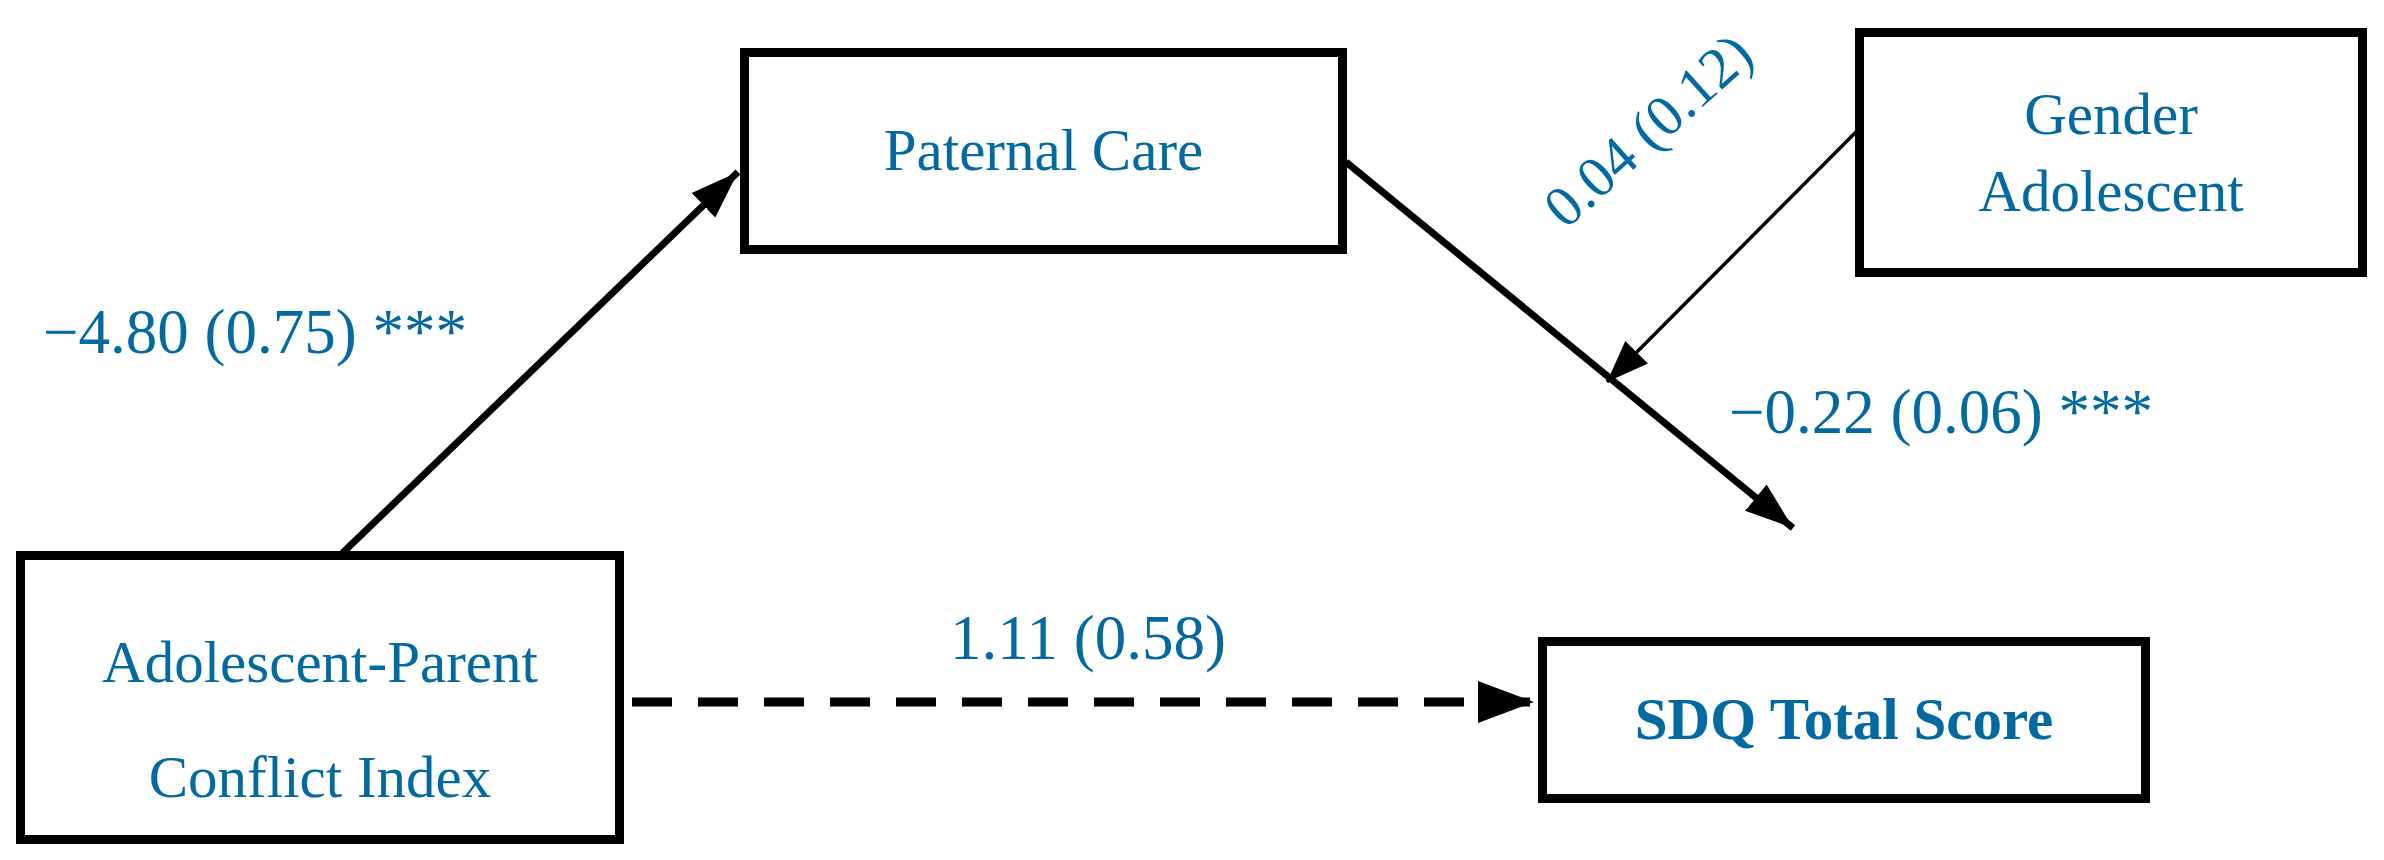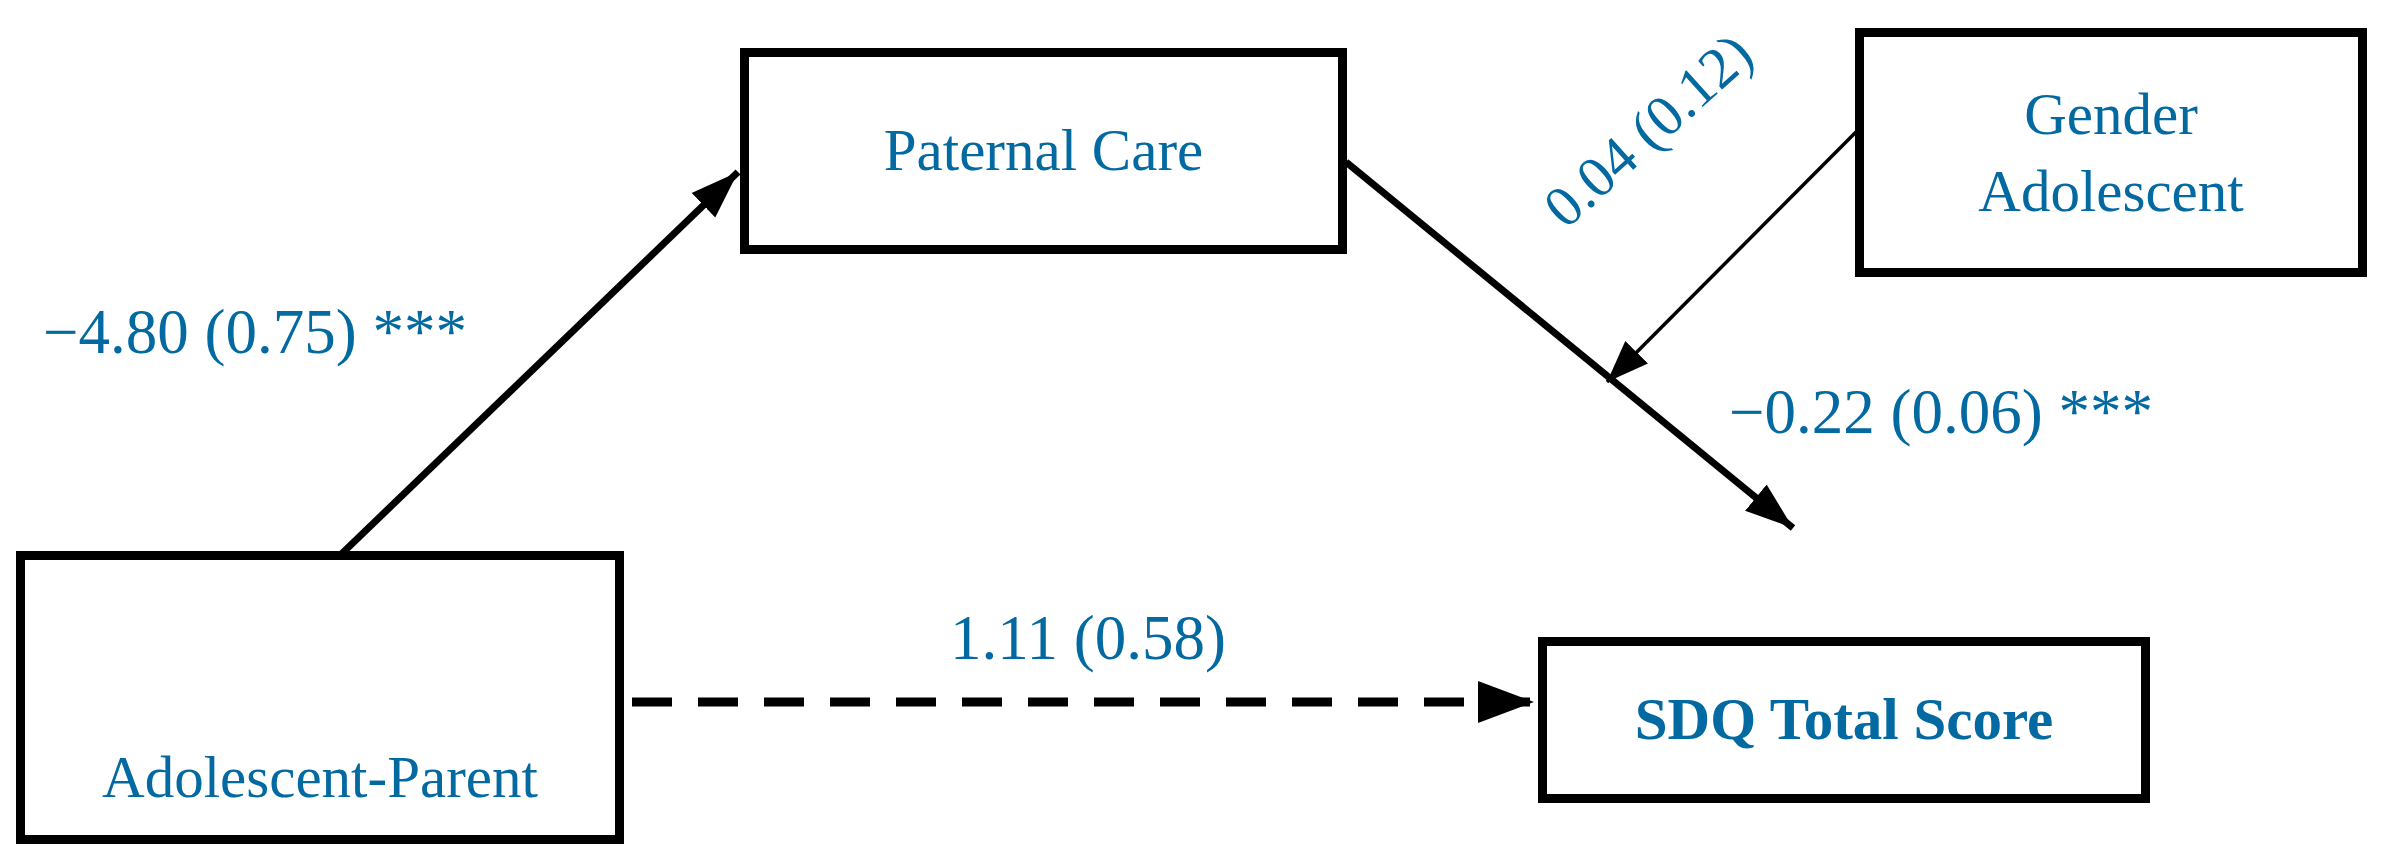--- a/index.html
+++ b/index.html
@@ -79,20 +79,21 @@
   <div class="node" id="box-gender">
     <span>
       <span class="lbl">Gender</span>
       <span class="lbl">Adolescent</span>
     </span>
   </div>
 
   <div class="node" id="box-conflict">
     <span>
       <span class="lbl">Adolescent-Parent</span>
+      <span class="lbl">Conflict Index</span>
     </span>
   </div>
 
   <div class="node" id="box-sdq">
     <span class="lbl">SDQ Total Score</span>
   </div>
 
   <div class="coef" id="coef-a">−4.80 (0.75) ***</div>
 
   <div class="coef" id="coef-mod">0.04 (0.12)</div>

